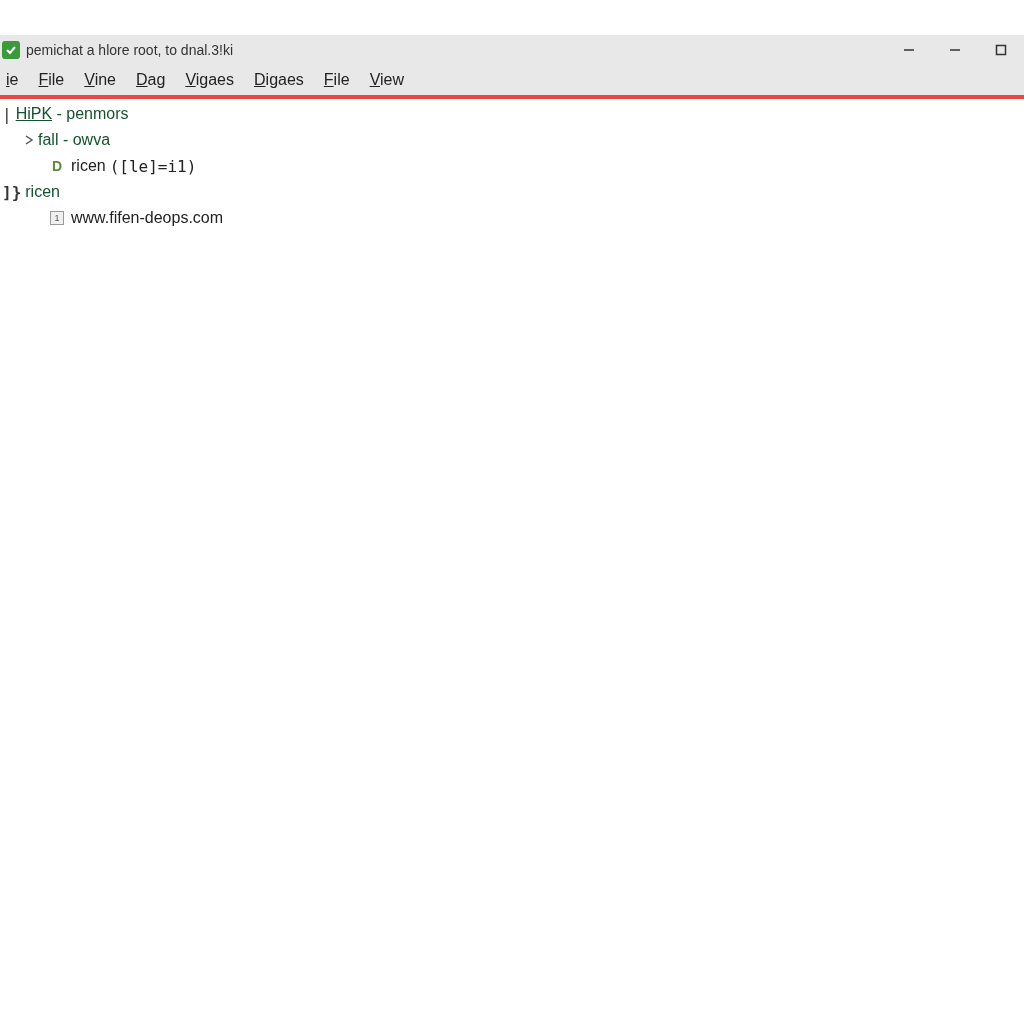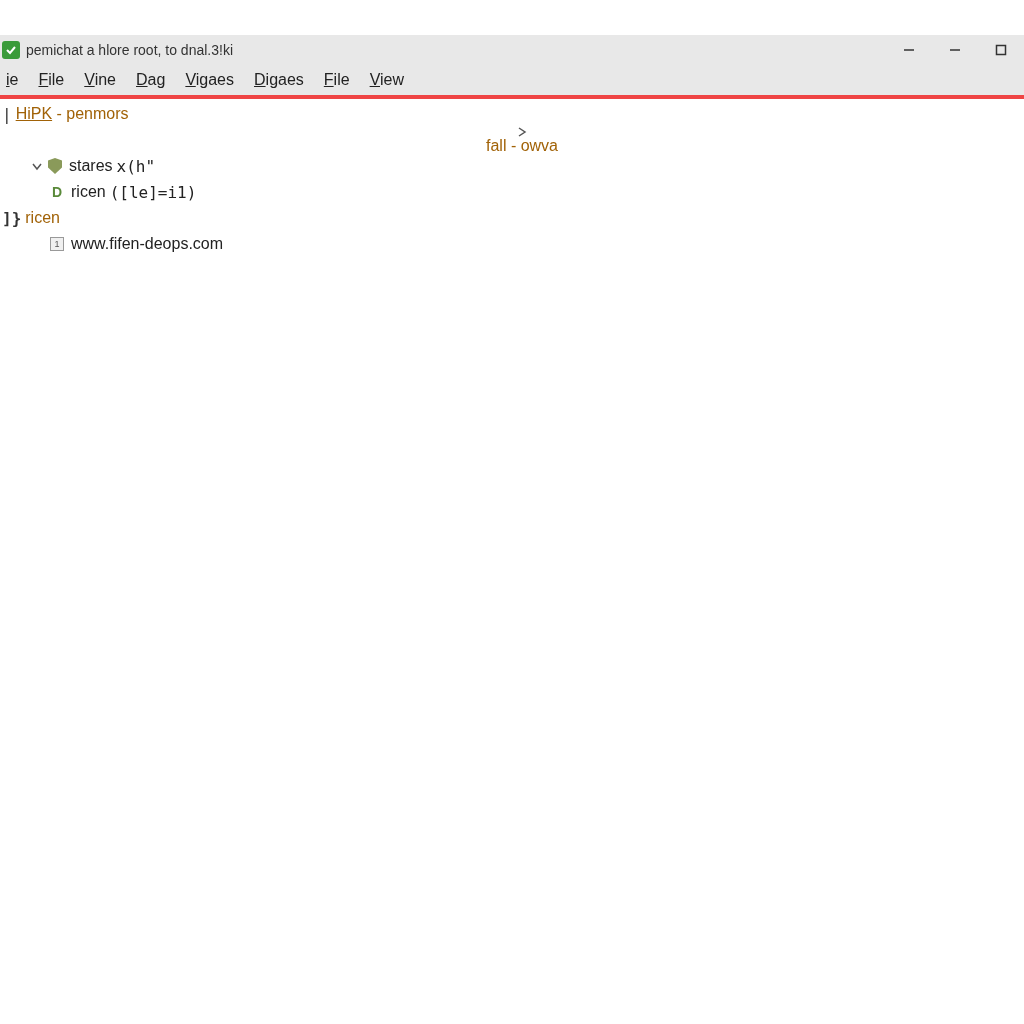--- a/index.html
+++ b/index.html
@@ -74,21 +74,21 @@
       background: #fff;
       padding: 2px 0;
     }
     .tree-row {
       display: flex;
       align-items: center;
       height: 26px;
       padding-left: 2px;
       font-size: 16px;
     }
-    .indent-1 { padding-left: 20px; flex-direction: column; }
+    .indent-1 { padding-left: 20px; }
     .indent-2 { padding-left: 28px; }
     .indent-3 { padding-left: 48px; }
     .indent-0 { padding-left: 2px; }
     .arrow {
       width: 18px;
       display: inline-flex;
       justify-content: center;
       color: #555;
       font-size: 14px;
     }
@@ -121,21 +121,21 @@
       width: 14px;
       height: 14px;
       border: 1px solid #999;
       background: #f0f0f0;
       display: flex;
       align-items: center;
       justify-content: center;
       font-size: 9px;
       color: #555;
     }
-    .link-text { color: #a16207; cursor: pointer; }
+    .link-text { color: #14532d; cursor: pointer; }
     .link-text.hipk .hipk-part { text-decoration: underline; font-weight: 500; }
     .plain-text { color: #222; }
     .mono-ext {
       font-family: "Consolas", monospace;
       color: #222;
       margin-left: 4px;
       font-size: 16px;
     }
     .brace-prefix {
       font-family: monospace;
@@ -192,32 +192,20 @@
 
   <div class="tree-row indent-1">
     <span class="arrow">
       <svg width="10" height="10">
           <path d="M2 1 L8 5 L2 9" stroke="#555" stroke-width="1.5" fill="none"></path>
         </svg>
     </span>
     <span class="link-text">fall - owva</span>
   </div>
 
-  <div class="tree-row indent-2">
-    <span class="arrow">
-      <svg width="10" height="10">
-          <path d="M1 3 L5 8 L9 3" stroke="#555" stroke-width="1.5" fill="none"></path>
-        </svg>
-    </span>
-    <span class="node-icon">
-        <span class="icon-shield"></span>
-      </span>
-    <span class="plain-text">stares</span>
-    <span class="mono-ext">x(h"</span>
-  </div>
 
   <div class="tree-row indent-3">
     <span class="node-icon icon-d">D</span>
     <span class="plain-text">ricen</span>
     <span class="mono-ext">([le]=i1)</span>
   </div>
 
   <div class="tree-row indent-0">
     <span class="brace-prefix icon-brace">]}</span>
     <span class="link-text">ricen</span>

